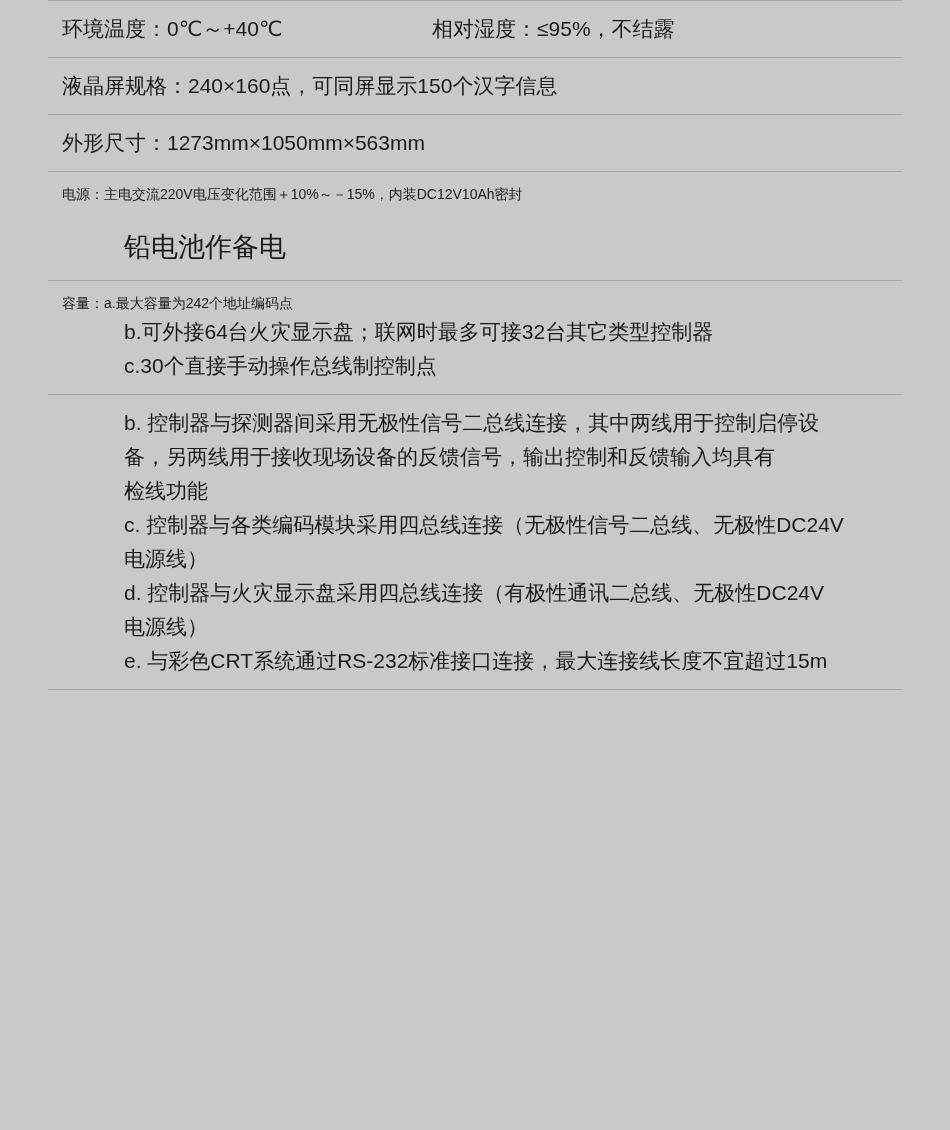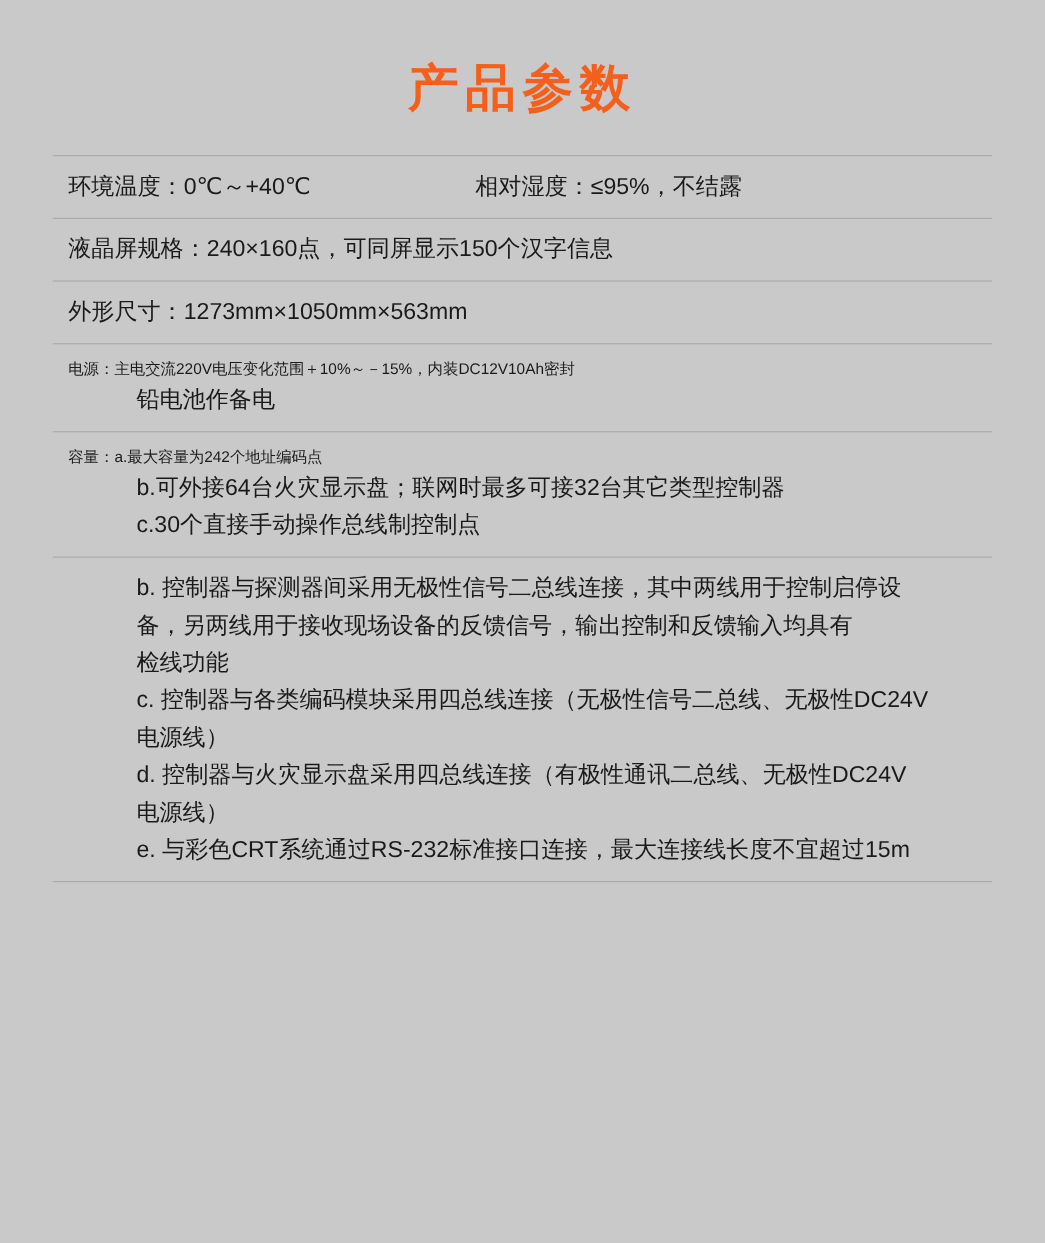--- a/index.html
+++ b/index.html
@@ -73,23 +73,24 @@
     padding-left: 14px;
   }
   .multiline {
     padding-left: 14px;
   }
   .ml-first {
     font-size: 14px;
     line-height: 1.62;
   }
   .ml-cont {
-    font-size: 21px;
+    font-size: 27px;
     line-height: 1.62;
     padding-left: 62px;
+    margin-top: 20px;
   }
   .ml-item {
     font-size: 21px;
     line-height: 1.62;
     padding-left: 62px;
   }
   .ml-item-hang {
     font-size: 21px;
     line-height: 1.62;
     padding-left: 86px;
@@ -99,21 +100,20 @@
     width: 854px;
     margin: 0 auto;
     border-top: 1px solid #a8a8a8;
   }
 </style>
 </head>
 <body>
 
 <div class="page">
 
-  <div class="title">产品参数</div>
 
   <div class="spec-table">
 
 
     <div class="spec-row">
       <div class="row-inner">
         <div class="two-col">
           <div class="col-a">
             <span>环境温度：</span><span>0℃～+40℃</span>
           </div>

